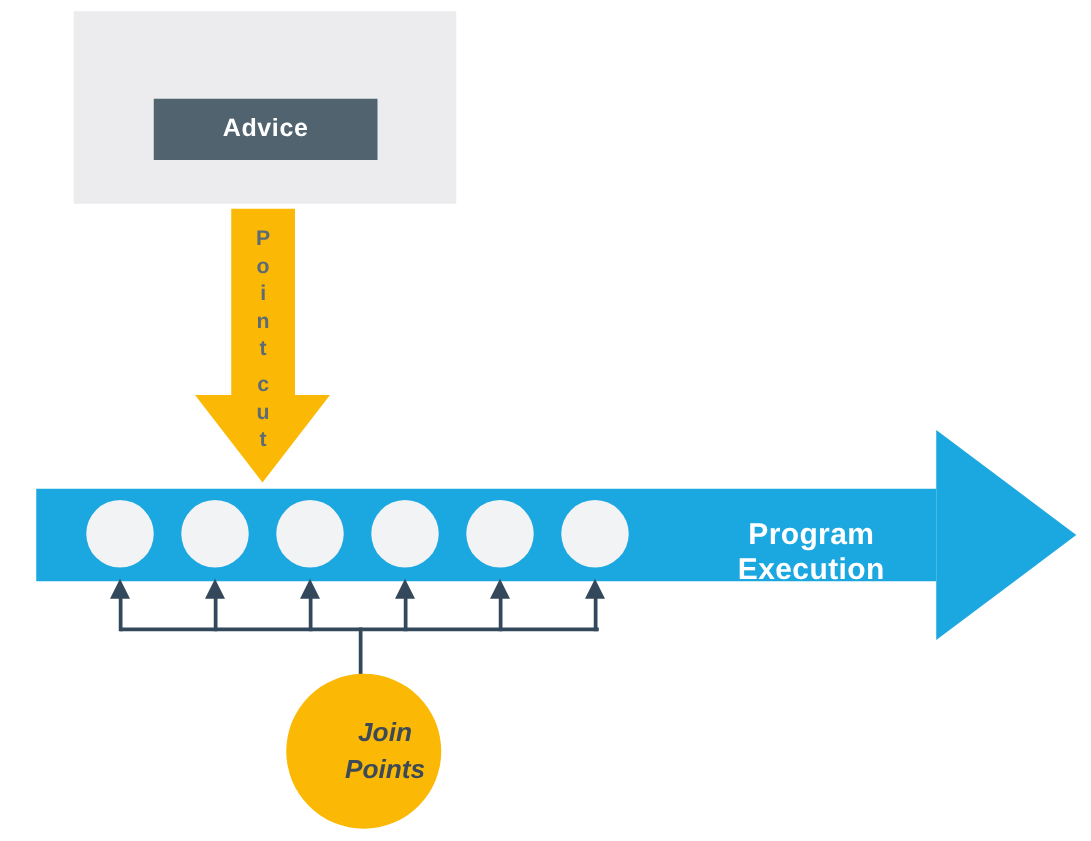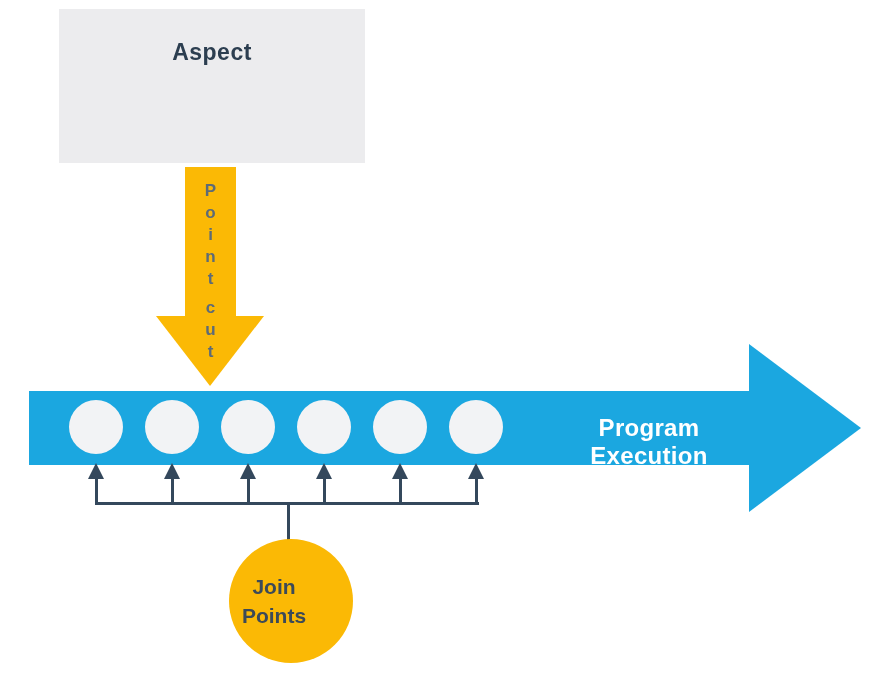--- a/index.html
+++ b/index.html
@@ -113,35 +113,37 @@
   .connector-stem{
     position:absolute;left:287px;top:502px;width:3px;height:39px;
     background:var(--connector-dark);
   }
 
   
   .join-points-circle{
     position:absolute;left:229px;top:539px;width:124px;height:124px;
     border-radius:50%;
     background:var(--yellow);
-    display:flex;align-items:center;justify-content:flex-start;
+    display:flex;align-items:center;justify-content:flex-end;font-style:italic;
   }
   .join-points-label{
     width:90px;text-align:center;
     font-size:21px;font-weight:700;color:var(--join-points-text);
     line-height:29px;
   }
 </style>
 </head>
 <body>
 
 <div class="canvas">
 
   <div class="aspect-box">
-    <div class="aspect-title">Aspect</div>
+    <div class="advice-box">
+      <span class="advice-label">Advice</span>
+    </div>
   </div>
 
   <div class="pointcut-stem"></div>
   <div class="pointcut-head"></div>
   <div class="pointcut-label-col">
       <div class="pointcut-letter">P</div>
       <div class="pointcut-letter">o</div>
       <div class="pointcut-letter">i</div>
       <div class="pointcut-letter">n</div>
       <div class="pointcut-letter">t</div>

